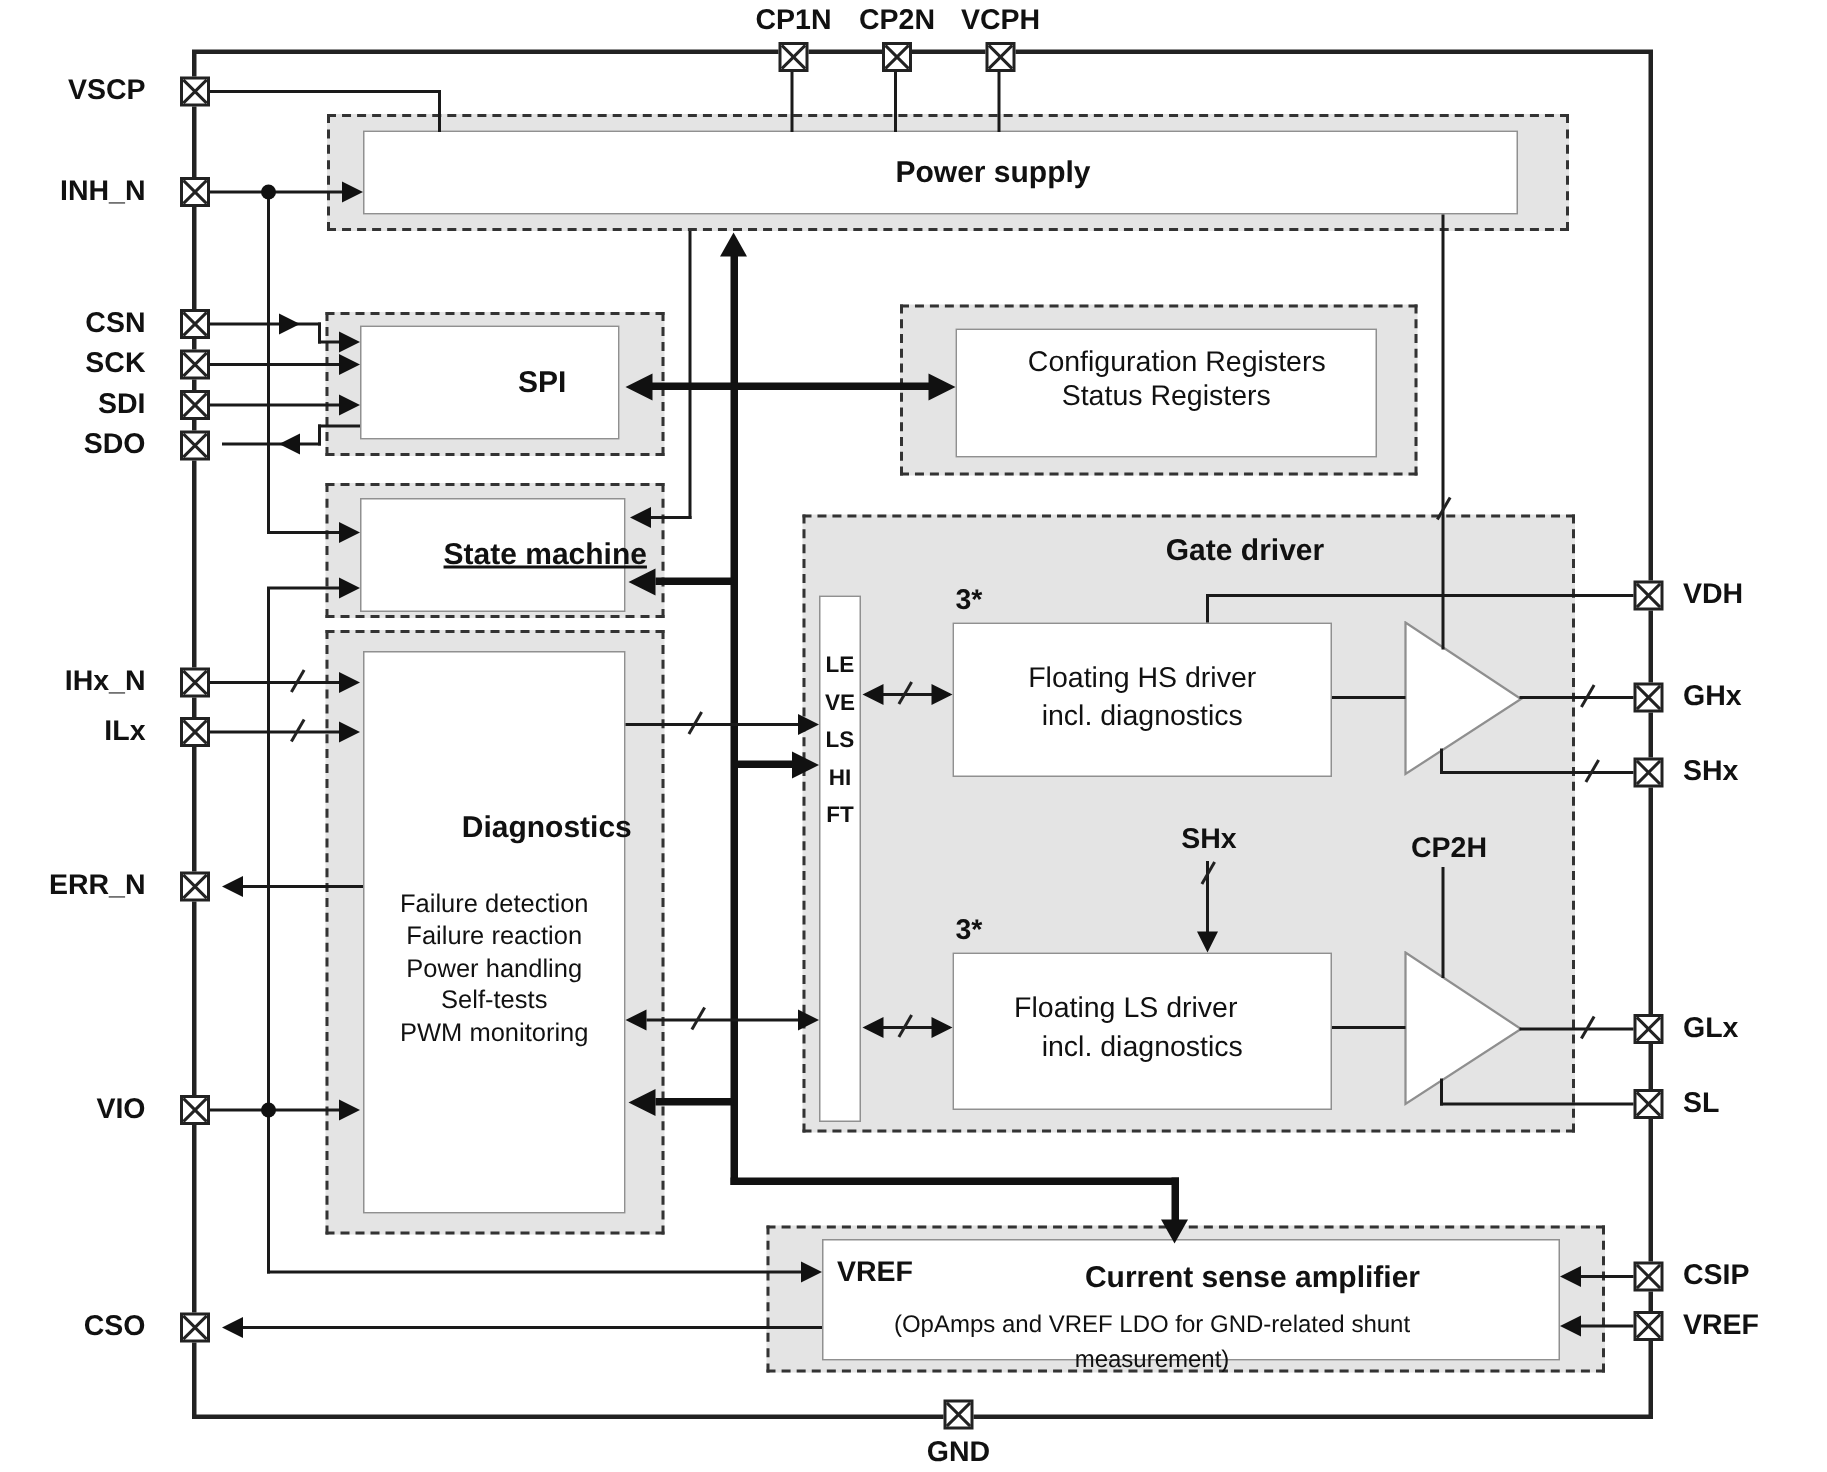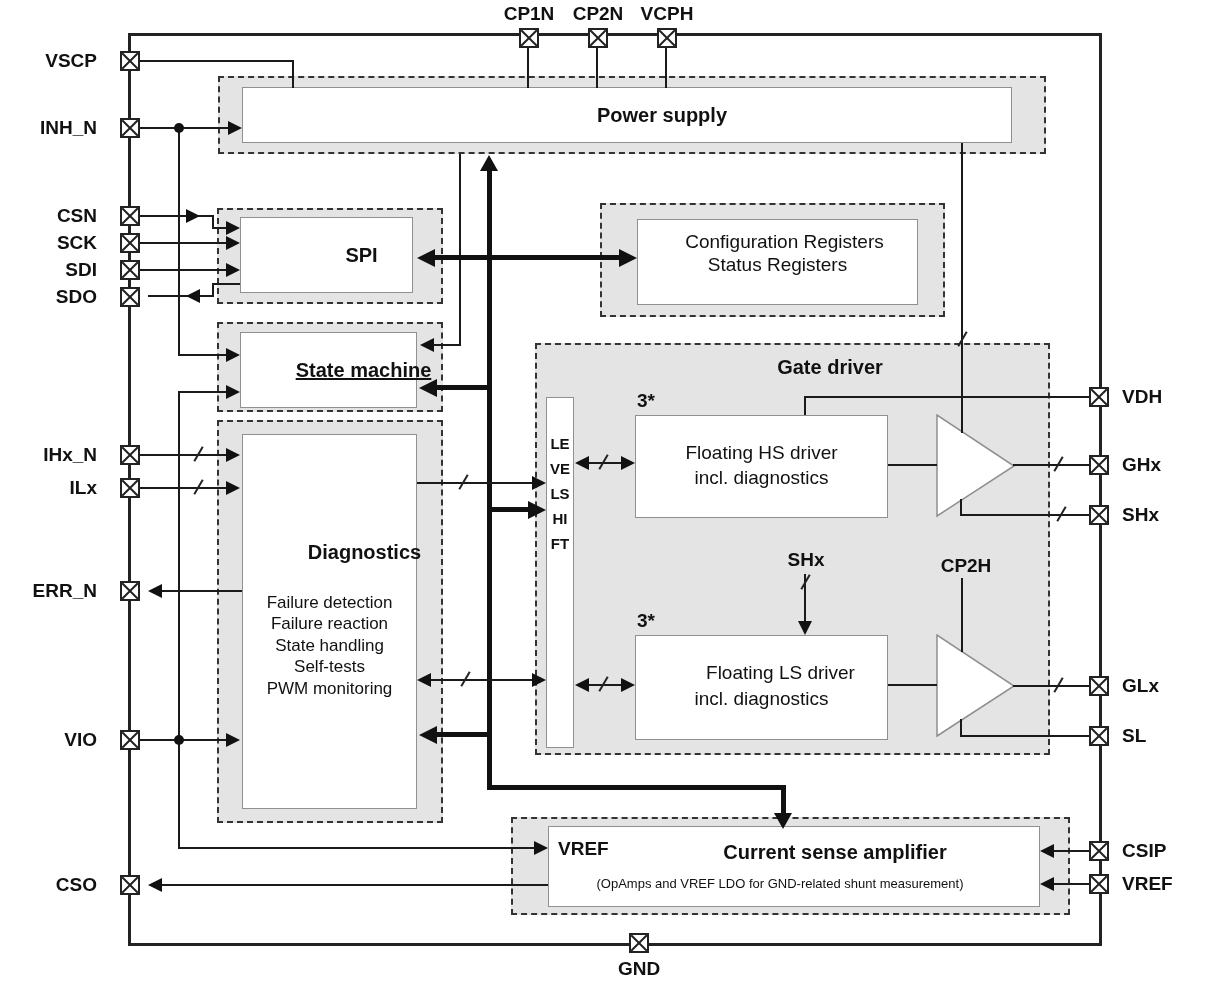--- a/index.html
+++ b/index.html
@@ -66,54 +66,54 @@
 
   <div class="dbox" style="left:217px;top:322px;width:226px;height:90px;"></div>
   <div class="ibox" style="left:240px;top:332px;width:177px;height:76px;"></div>
   <div class="title" style="left:240px;top:358px;width:177px;text-decoration:underline;">State machine</div>
 
   <div class="dbox" style="left:217px;top:420px;width:226px;height:403px;"></div>
   <div class="ibox" style="left:242px;top:434px;width:175px;height:375px;"></div>
   <div class="title" style="left:242px;top:540px;width:175px;">Diagnostics</div>
   <div class="txt small" style="left:242px;top:592px;width:175px;">Failure detection</div>
   <div class="txt small" style="left:242px;top:613px;width:175px;">Failure reaction</div>
-  <div class="txt small" style="left:242px;top:635px;width:175px;">State handling</div>
+  <div class="txt small" style="left:242px;top:635px;width:175px;">Power handling</div>
   <div class="txt small" style="left:242px;top:656px;width:175px;">Self-tests</div>
   <div class="txt small" style="left:242px;top:678px;width:175px;">PWM monitoring</div>
 
   <div class="dbox" style="left:535px;top:343px;width:515px;height:412px;"></div>
   <div class="title" style="left:660px;top:355px;width:270px;">Gate driver</div>
   <div class="ibox" style="left:546px;top:397px;width:28px;height:351px;"></div>
   <div class="lshift" style="left:549px;top:431px;width:22px;">LEVELSHIFT</div>
 
   <div class="lbl" style="left:637px;top:390px;">3*</div>
   <div class="ibox" style="left:635px;top:415px;width:253px;height:103px;"></div>
   <div class="txt" style="left:635px;top:441px;width:253px;">Floating HS driver</div>
   <div class="txt" style="left:635px;top:466px;width:253px;">incl. diagnostics</div>
 
   <div class="lbl ctr" style="left:766px;top:549px;width:80px;">SHx</div>
   <div class="lbl ctr" style="left:926px;top:555px;width:80px;">CP2H</div>
 
   <div class="lbl" style="left:637px;top:610px;">3*</div>
   <div class="ibox" style="left:635px;top:635px;width:253px;height:105px;"></div>
-  <div class="txt" style="left:654px;top:661px;width:253px;">Floating LS driver</div>
+  <div class="txt" style="left:624px;top:661px;width:253px;">Floating LS driver</div>
   <div class="txt" style="left:635px;top:687px;width:253px;">incl. diagnostics</div>
 
   <svg class="tri" style="left:936px;top:414px;" width="80" height="104" viewBox="0 0 80 104">
       <polygon points="1,1 1,102 78,52" fill="#ffffff" stroke="#8f8f8f" stroke-width="1.5"></polygon>
     </svg>
   <svg class="tri" style="left:936px;top:634px;" width="80" height="104" viewBox="0 0 80 104">
       <polygon points="1,1 1,102 78,52" fill="#ffffff" stroke="#8f8f8f" stroke-width="1.5"></polygon>
     </svg>
 
   <div class="dbox" style="left:511px;top:817px;width:559px;height:98px;"></div>
   <div class="ibox" style="left:548px;top:826px;width:492px;height:81px;"></div>
   <div class="lbl" style="left:558px;top:838px;">VREF</div>
   <div class="title" style="left:600px;top:840px;width:400px;">Current sense amplifier</div>
-  <div class="txt" style="left:548px;top:872px;width:440px;font-size:13px;margin-left:12px;">(OpAmps and VREF LDO for GND-related shunt measurement)</div>
+  <div class="txt" style="left:548px;top:872px;width:440px;font-size:16px;">(OpAmps and VREF LDO for GND-related shunt measurement)</div>
 
   <div class="vl" style="left:527px;top:44px;height:44px;"></div>
   <div class="vl" style="left:596px;top:44px;height:44px;"></div>
   <div class="vl" style="left:665px;top:44px;height:44px;"></div>
 
   <div class="hl" style="left:140px;top:60px;width:154px;"></div>
   <div class="vl" style="left:292px;top:60px;height:28px;"></div>
 
   <div class="hl" style="left:140px;top:127px;width:90px;"></div>
   <div class="ah r" style="left:228px;top:121px;"></div>

